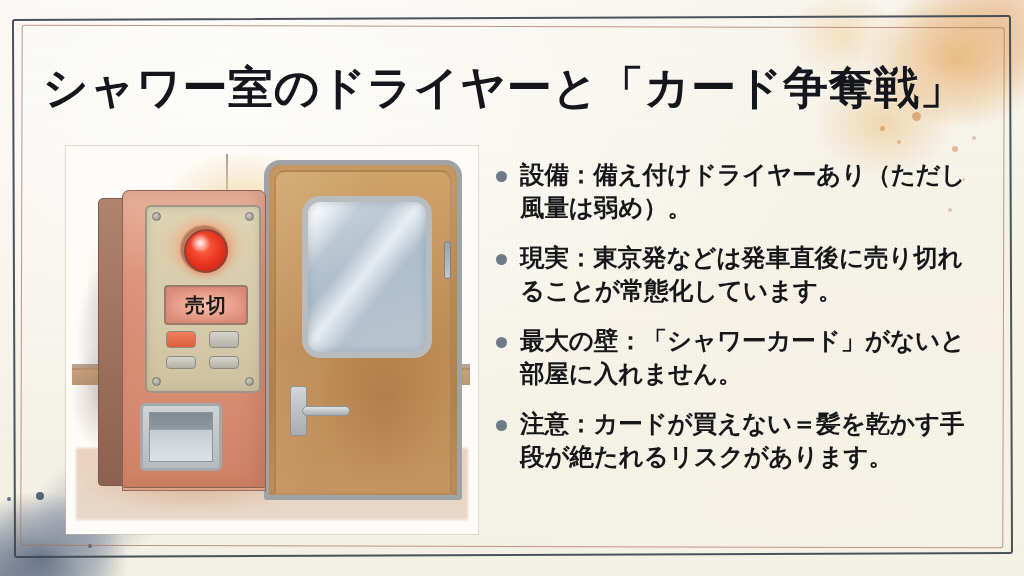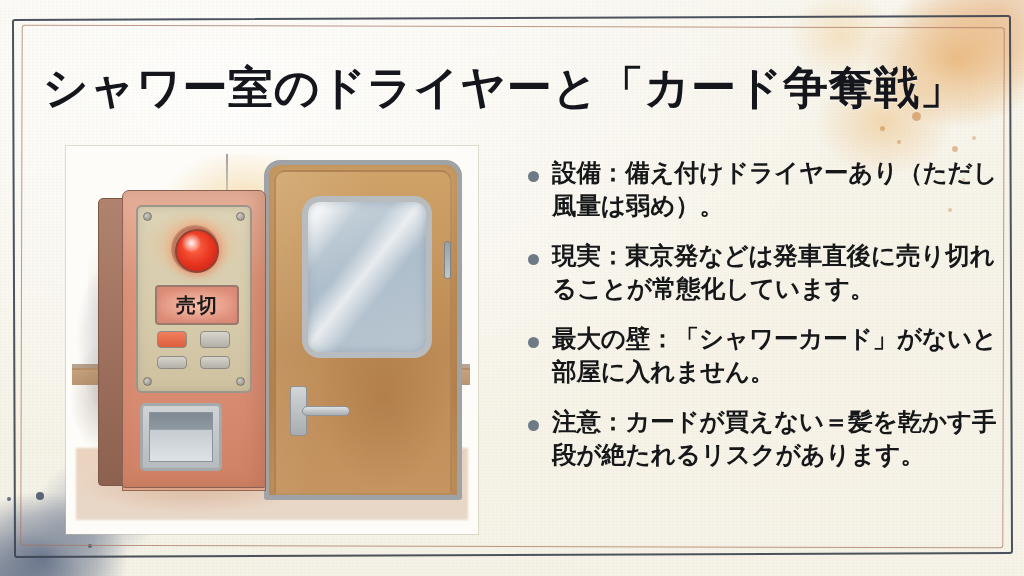--- a/index.html
+++ b/index.html
@@ -174,21 +174,21 @@
   }
   #vm-body{
     position:absolute;left:56px;top:44px;width:142px;height:296px;
     background:
       linear-gradient(180deg, rgba(255,255,255,.16), rgba(255,255,255,0) 30%),
       linear-gradient(180deg,#e3a288 0%,#db9077 40%,#d68a70 72%,#cf8164 100%);
     border:1.8px solid #8a6152;border-radius:7px 7px 3px 3px;
     box-shadow:inset -8px 0 16px rgba(150,92,68,.28);
   }
   #vm-face{
-    position:absolute;left:13px;top:14px;width:112px;height:184px;
+    position:absolute;left:22px;top:14px;width:112px;height:184px;
     background:
       radial-gradient(ellipse 70px 46px at 50% 20%, rgba(243,170,116,.50) 0%, rgba(243,170,116,0) 72%),
       linear-gradient(180deg,#ddd3b6,#d6cbab 60%,#cec1a0);
     border:2px solid #9b958a;border-radius:6px;
     box-shadow:inset 0 0 10px rgba(150,140,120,.35);
   }
   .screw{position:absolute;width:7px;height:7px;border-radius:50%;
     background:radial-gradient(circle at 36% 34%, #cfcbc2, #8e8a82);
     border:1px solid #7c7871;}
   #lamp-glow{
@@ -237,22 +237,22 @@
   }
   #vm-bottom{
     position:absolute;left:56px;top:300px;width:142px;height:44px;
     background:linear-gradient(180deg,#e8b294,#dfa184);
     border:1.6px solid #8a6152;border-top:none;
     opacity:.9;
   }
 
   
   #bullets{
-    position:absolute;left:526px;top:158px;width:472px;
-    font-family:Liberation Mono, monospace;
+    position:absolute;left:494px;top:158px;width:472px;
+    font-family:Liberation Sans, sans-serif;
     color:#151719;
   }
   .bullet{
     position:relative;
     padding-left:26px;
     margin-bottom:17px;
     font-size:24.5px;
     line-height:1.35;
     letter-spacing:-.004em;
   }

